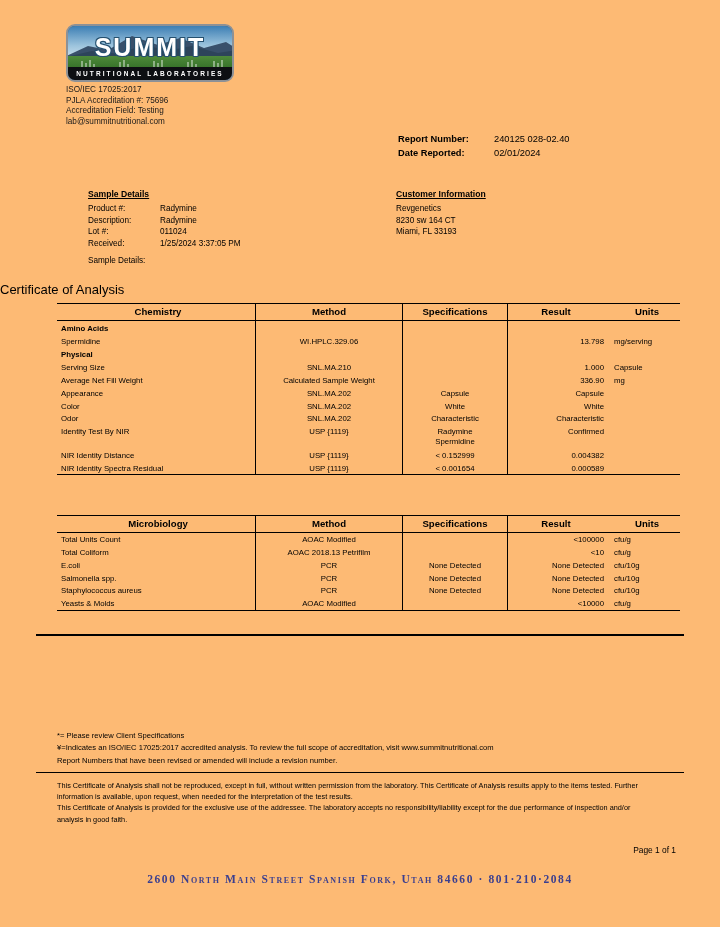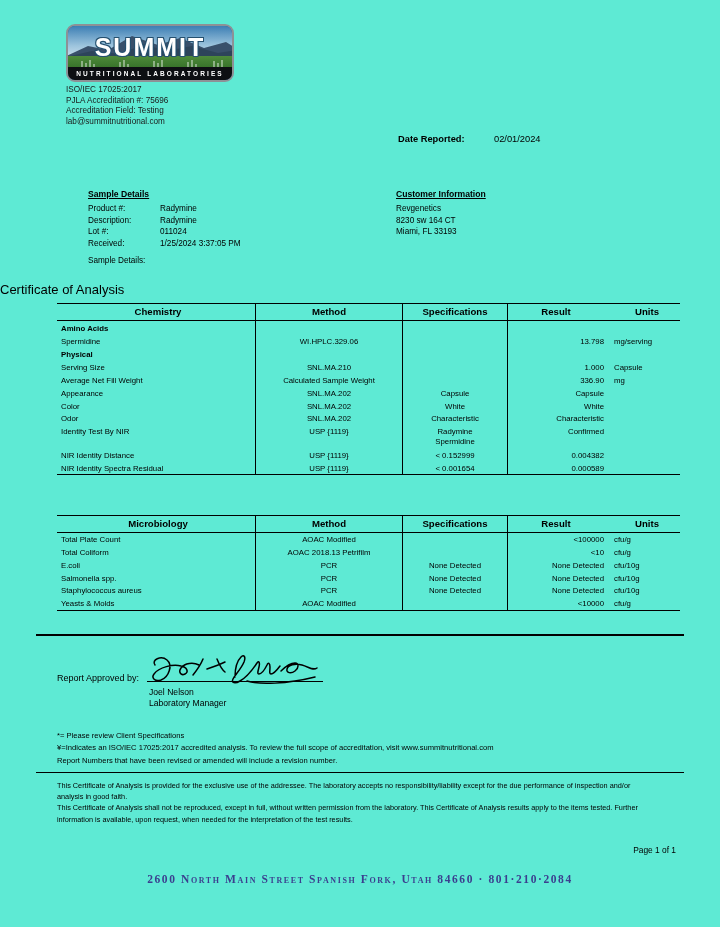--- a/index.html
+++ b/index.html
@@ -8,21 +8,21 @@
     background: #ffffff;
   }
   body {
     font-family: "Liberation Sans", sans-serif;
     color: #000;
   }
   .page {
     position: relative;
     width: 720px;
     height: 927px;
-    background: #5eead4;
+    background: #fdba74;
     overflow: hidden;
   }
 
   
   .logo-block {
     position: absolute;
     left: 66px;
     top: 24px;
     width: 168px;
   }
@@ -313,20 +313,24 @@
     <div class="accred">
       <div>ISO/IEC 17025:2017</div>
       <div>PJLA Accreditation #: 75696</div>
       <div>Accreditation Field: Testing</div>
       <div>lab@summitnutritional.com</div>
     </div>
   </div>
 
   <div class="report-meta">
     <div class="row">
+      <div class="lbl">Report Number:</div>
+      <div class="val">240125 028-02.40</div>
+    </div>
+    <div class="row">
       <div class="lbl">Date Reported:</div>
       <div class="val">02/01/2024</div>
     </div>
   </div>
 
   <div class="sample-box">
     <div class="sec-head">Sample Details</div>
     <div class="kv">
       <div class="k">Product #:</div>
       <div class="v">Radymine</div>
@@ -459,21 +463,21 @@
       <tr>
         <th class="col-analyte">Microbiology</th>
         <th class="col-method">Method</th>
         <th class="col-spec">Specifications</th>
         <th class="col-result">Result</th>
         <th class="col-units">Units</th>
       </tr>
     </thead>
     <tbody id="micro-body">
         <tr>
-          <td class="col-analyte">Total Plate Count</td>
+          <td class="col-analyte">Total Units Count</td>
           <td class="col-method">AOAC Modified</td>
           <td class="col-spec"></td>
           <td class="col-result">&lt;100000</td>
           <td class="col-units">cfu/g</td>
         </tr>
         <tr>
           <td class="col-analyte">Total Coliform</td>
           <td class="col-method">AOAC 2018.13 Petrifilm</td>
           <td class="col-spec"></td>
           <td class="col-result">&lt;10</td>
@@ -510,50 +514,30 @@
       </tbody>
     <tfoot>
       <tr>
         <td colspan="5"></td>
       </tr>
     </tfoot>
   </table>
 
   <div class="rule-thick" id="rule-above-sign"></div>
 
-  <div class="sign-wrap">
-    <div class="sign-row">
-      <div class="sign-label">Report Approved by:</div>
-      <div class="sign-area">
-        <svg class="sign-svg" width="176" height="34" viewBox="0 0 176 34">
-          <g fill="none" stroke="#000" stroke-width="1.5" stroke-linecap="round">
-            <path d="M8,14 C4,9 14,4 20,9 C26,14 22,26 14,29 C8,31 4,27 7,23 C12,16 26,13 34,15 C40,16 42,21 38,23 C34,25 31,21 34,17 C38,12 46,11 52,14"></path>
-            <path d="M46,24 C50,19 54,13 56,8"></path>
-            <path d="M60,18 C66,16 72,14 78,11 M70,8 C72,13 74,18 78,21"></path>
-            <path d="M88,26 C88,18 90,10 94,6 C97,3 99,6 97,11 C94,18 88,24 86,28 C84,32 88,33 93,30 C100,26 106,18 110,12 C112,9 113,12 112,16 C111,20 110,23 112,23 C115,23 118,18 120,14 C121,11 123,12 123,16 C123,20 122,23 124,23 C127,23 130,19 133,15"></path>
-            <path d="M134,20 C138,16 143,12 148,12 C152,12 152,17 148,20 C144,23 139,22 140,18 C141,14 148,12 155,14 C162,16 166,20 170,17"></path>
-            <path d="M100,30 C112,34 140,33 168,26"></path>
-          </g>
-        </svg>
-        <div class="sign-line"></div>
-      </div>
-    </div>
-    <div class="sign-name">Joel Nelson</div>
-    <div class="sign-name" style="margin-top:0;">Laboratory Manager</div>
-  </div>
 
   <div class="notes">
     <div>*= Please review Client Specifications</div>
     <div>¥=Indicates an ISO/IEC 17025:2017 accredited analysis. To review the full scope of accreditation, visit www.summitnutritional.com</div>
     <div>Report Numbers that have been revised or amended will include a revision number.</div>
   </div>
 
   <div class="rule-thin"></div>
 
   <div class="disclaimer">
+    <div>This Certificate of Analysis shall not be reproduced, except in full, without written permission from the laboratory. This Certificate of Analysis results apply to the items tested. Further information is available, upon request, when needed for the interpretation of the test results.</div>
     <div>This Certificate of Analysis is provided for the exclusive use of the addressee. The laboratory accepts no responsibility/liability except for the due performance of inspection and/or analysis in good faith.</div>
-    <div>This Certificate of Analysis shall not be reproduced, except in full, without written permission from the laboratory. This Certificate of Analysis results apply to the items tested. Further information is available, upon request, when needed for the interpretation of the test results.</div>
   </div>
 
   <div class="footer-addr">2600 North Main Street Spanish Fork, Utah  84660 · 801·210·2084</div>
   <div class="page-num">Page 1 of 1</div>
 
 </div>
 
 </body></html>

